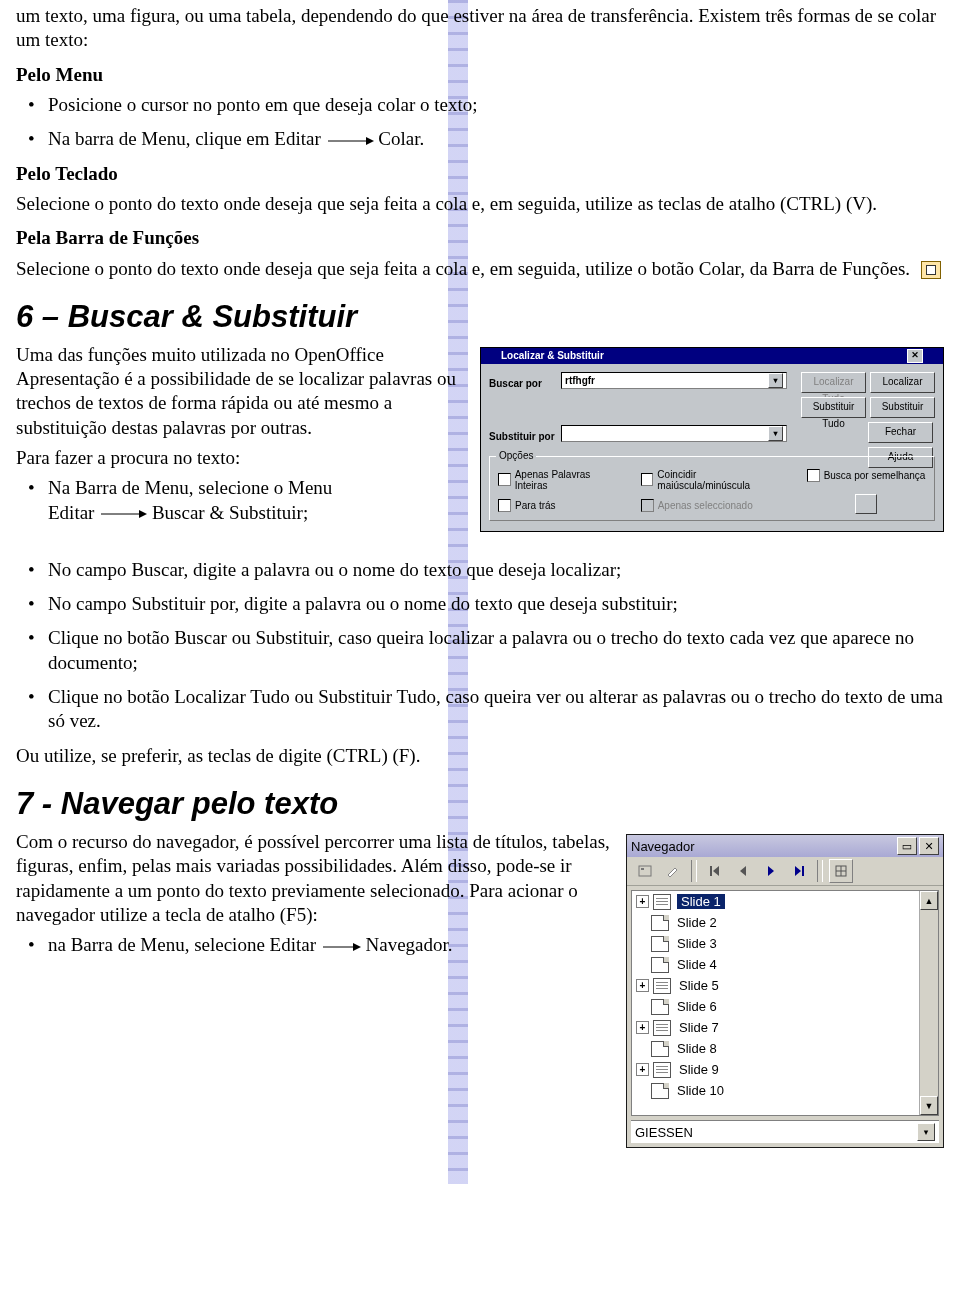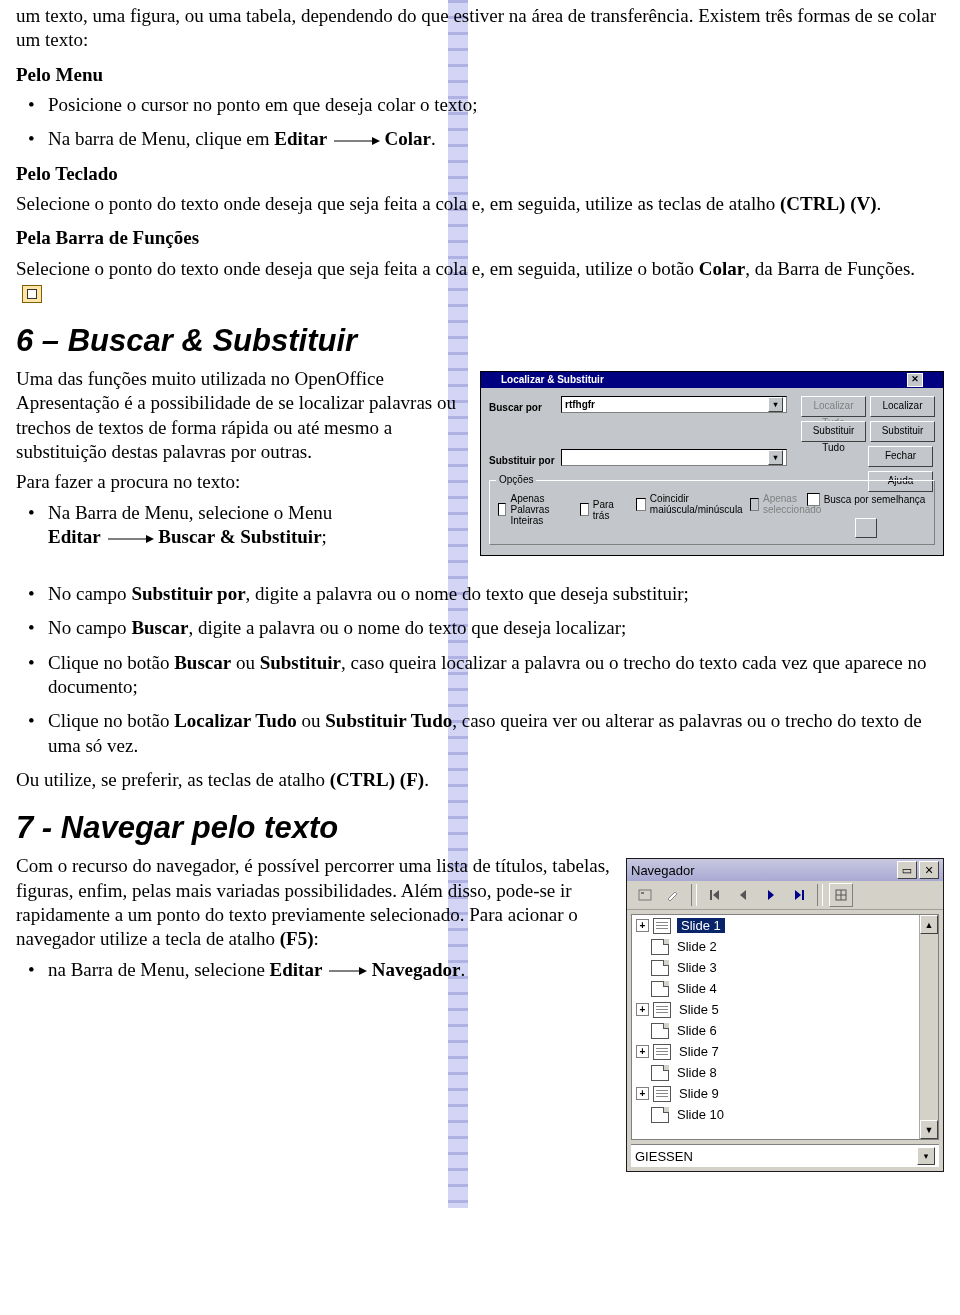--- a/index.html
+++ b/index.html
@@ -4,21 +4,21 @@
 <style>
   body { margin:0; padding:0; font-family:"Times New Roman", serif; font-size:19px; color:#000; background:#fff; width:960px; position:relative; }
   .page { padding:0 16px 28px 16px; width:928px; }
   .bg-stripe { position:absolute; left:448px; top:0; width:20px; height:1315px; z-index:0;
     background:repeating-linear-gradient(0deg,#7a7ed0 0 3px,#b5b8ee 3px 16px); opacity:.6; }
   .content { position:relative; z-index:1; }
   p { margin:4px 0 6px 0; line-height:1.28; }
   ul { margin:4px 0 8px 0; padding-left:22px; list-style:none; }
   li { margin:4px 0 10px 0; line-height:1.28; position:relative; padding-left:10px;}
   li::before { content:"•"; position:absolute; left:-10px; top:0;}
-  .bold { font-weight:bold;text-align:center; }
+  .bold { font-weight:normal;text-align:center; }
   .sect-bold { font-weight:bold; margin-top:10px; }
   .arrow { display:inline-block; vertical-align:middle; width:48px; height:10px; }
   .arrow svg { display:block; }
   .h-it { font-family:Arial,Helvetica,sans-serif; font-weight:bold; font-style:italic; font-size:31px; margin:18px 0 8px 0; }
   .paste-icon { display:inline-block; width:18px; height:16px; background:#ffe6a7; border:1px solid #806000; vertical-align:middle; position:relative; margin-left:6px;}
   .paste-icon::after{ content:""; position:absolute; left:4px; top:3px; width:8px;height:8px;background:#fff;border:1px solid #333;}
   .float-r1 { float:right; margin:4px 0 8px 14px; }
   .float-r2 { float:right; margin:4px 0 8px 14px; }
 
   
@@ -31,21 +31,21 @@
   .field { height:17px; background:#fff; border:1px solid #808080; border-top-color:#000; border-left-color:#000; flex:0 0 226px; display:flex; align-items:center; padding:0 3px; box-sizing:border-box;}
   .field .dd { margin-left:auto; width:13px;height:13px;background:#c3c7cb;border:1px solid #fff;border-right-color:#404040;border-bottom-color:#404040;display:flex;align-items:center;justify-content:center;font-size:8px;}
   .btncol { position:absolute; right:8px; top:8px; width:134px; display:flex; flex-wrap:wrap; gap:4px; }
   .btn { width:63px; height:19px; background:#c3c7cb;border:1px solid #fff;border-right-color:#404040;border-bottom-color:#404040; text-align:center; line-height:17px; font-size:10px; }
   .btn.disabled { color:#808080; }
   .grp { margin-top:14px; border:1px solid #808080; border-top-color:#fff; border-left-color:#fff; padding:10px 8px 6px; position:relative;}
   .grp .gl { position:absolute; top:-7px; left:6px; background:#c3c7cb; padding:0 3px;}
   .ck { display:flex; align-items:center; gap:4px; margin:2px 0; }
   .ck .box { width:11px;height:11px;background:#fff;border:1px solid #808080;border-top-color:#000;border-left-color:#000;}
   .ckcols { display:flex; gap:18px; align-items:flex-start;}
-  .ckcol { display:flex; flex-direction:row; gap:4px; min-width:120px;}
+  .ckcol { display:flex; flex-direction:column; gap:4px; min-width:120px;}
   .disabled-txt { color:#808080; }
   .sqbtn { width:20px;height:18px;background:#c3c7cb;border:1px solid #fff;border-right-color:#404040;border-bottom-color:#404040; align-self:center;}
 
   
   .nav { width:316px; background:#d4d2c8; border:1px solid #1a1a1a; font-family:Tahoma,Arial,sans-serif; font-size:13px; }
   .nav .tbar { background:linear-gradient(#c8c8e0,#a9a9d4); height:22px; display:flex; align-items:center; padding:0 4px; color:#000;}
   .nav .tbar .ttl{ font-weight:400; color:#000; font-size:13px;}
   .nav .tbar .sp{ flex:1;}
   .nav .tbar .wb{ width:18px;height:16px;background:#d4d2c8;border:1px solid #fff;border-right-color:#404040;border-bottom-color:#404040;display:flex;align-items:center;justify-content:center;margin-left:2px;font-size:11px;}
   .nav .tb { height:28px; background:#d4d2c8; display:flex; align-items:center; gap:4px; padding:0 6px; border-bottom:1px solid #a0a098;}
@@ -182,27 +182,27 @@
     <span class="arrow"><svg viewBox="0 0 48 10">
             <line x1="2" y1="5" x2="40" y2="5" stroke="#000" stroke-width="1"></line>
             <polygon points="40,1 48,5 40,9" fill="#000"></polygon>
           </svg></span>
     <span class="bold">Buscar &amp; Substituir</span><span>;</span>
   </li>
 </ul>
 <div class="clearfix"></div>
 
 <ul style="margin-top:18px;">
+  <li><span>No campo </span><span class="bold">Buscar</span><span>, digite a palavra ou o nome do texto que deseja localizar;</span></li>
   <li><span>No campo </span><span class="bold">Substituir por</span><span>, digite a palavra ou o nome do texto que deseja substituir;</span></li>
-  <li><span>No campo </span><span class="bold">Buscar</span><span>, digite a palavra ou o nome do texto que deseja localizar;</span></li>
   <li><span>Clique no botão </span><span class="bold">Buscar</span><span> ou </span><span class="bold">Substituir</span><span>, caso queira localizar a palavra ou o trecho do texto  cada vez que aparece no documento;</span></li>
   <li><span>Clique no botão </span><span class="bold">Localizar Tudo</span><span> ou </span><span class="bold">Substituir Tudo</span><span>, caso queira ver ou alterar as palavras ou o trecho do texto de uma só vez.</span></li>
 </ul>
 
-<p><span>Ou utilize, se preferir, as teclas de atalho </span><span class="bold">(CTRL) (F)</span><span>.</span></p>
+<p><span>Ou utilize, se preferir, as teclas de digite </span><span class="bold">(CTRL) (F)</span><span>.</span></p>
 
 <div class="h-it">7 - Navegar pelo texto</div>
 
 <div class="float-r2">
   <div class="nav">
     <div class="tbar">
       <span class="ttl">Navegador</span>
       <span class="sp"></span>
       <div class="wb">▭</div>
       <div class="wb">✕</div>

